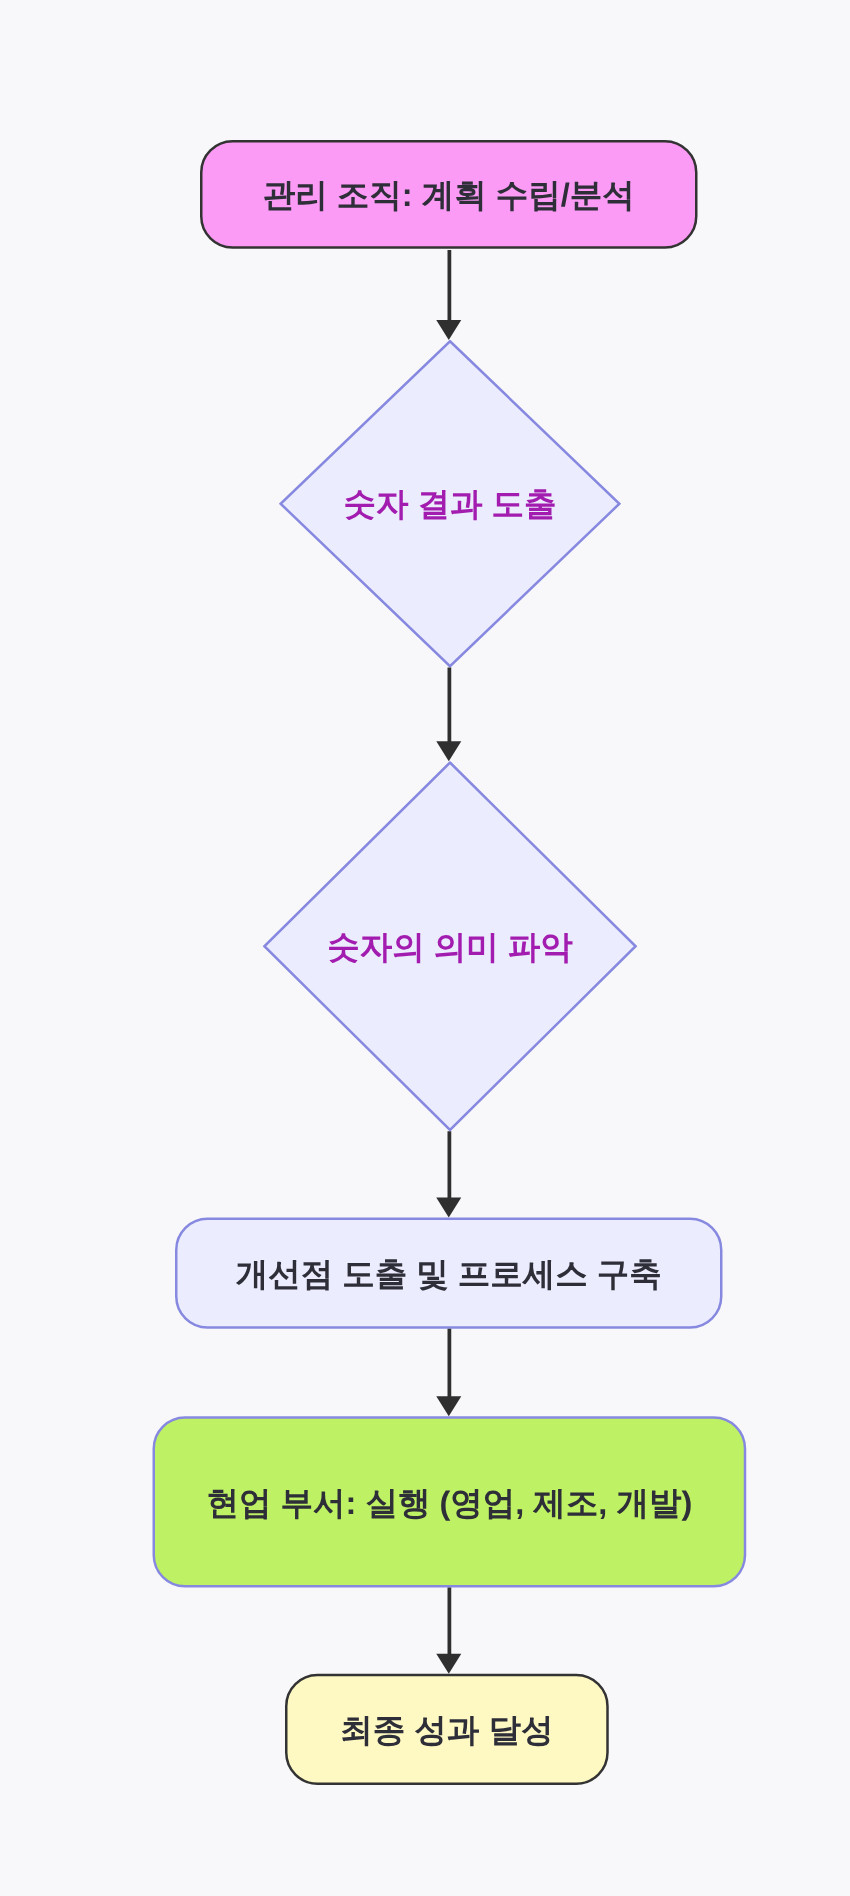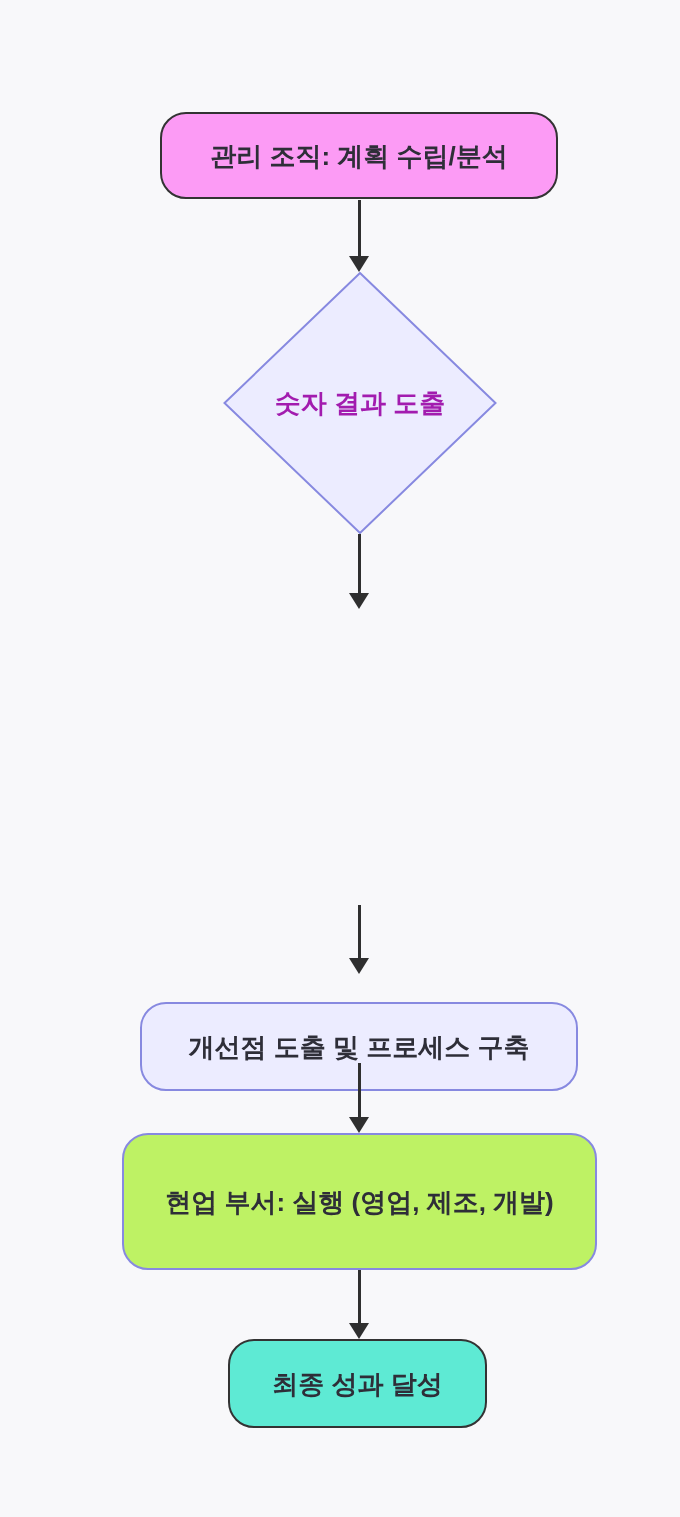--- a/index.html
+++ b/index.html
@@ -86,29 +86,35 @@
   <div class="diamond-wrap" id="diamond-numeric">
     <svg width="274" height="262" viewBox="0 0 274 262">
       <polygon points="137,1 272.5,131 137,261 1.5,131" stroke-width="2" fill="#ececff" stroke="#8789e0"></polygon>
     </svg>
     <div class="diamond-label">숫자 결과 도출</div>
   </div>
 
   <div class="edge-line" id="edge-2-line" style="background-color: rgb(47, 47, 47);"></div>
   <div class="edge-head" id="edge-2-head" style="border-top-color: rgb(47, 47, 47);"></div>
 
+  <div class="diamond-wrap" id="diamond-meaning">
+    <svg width="300" height="296" viewBox="0 0 300 296">
+      <polygon points="150,1 298.5,148 150,295 1.5,148" stroke-width="2" fill="#ececff" stroke="#8789e0"></polygon>
+    </svg>
+    <div class="diamond-label">숫자의 의미 파악</div>
+  </div>
 
   <div class="edge-line" id="edge-3-line" style="background-color: rgb(47, 47, 47);"></div>
   <div class="edge-head" id="edge-3-head" style="border-top-color: rgb(47, 47, 47);"></div>
 
-  <div class="node" id="node-improvement" style="background-color: rgb(236, 236, 255); border-color: rgb(135, 137, 224); margin-top: 28px;">개선점 도출 및 프로세스 구축</div>
+  <div class="node" id="node-improvement" style="background-color: rgb(236, 236, 255); border-color: rgb(135, 137, 224);">개선점 도출 및 프로세스 구축</div>
 
   <div class="edge-line" id="edge-4-line" style="background-color: rgb(47, 47, 47);"></div>
   <div class="edge-head" id="edge-4-head" style="border-top-color: rgb(47, 47, 47);"></div>
 
   <div class="node" id="node-execution" style="background-color: #bef264; border-color: rgb(135, 137, 224);">현업 부서: 실행 (영업, 제조, 개발)</div>
 
   <div class="edge-line" id="edge-5-line" style="background-color: rgb(47, 47, 47);"></div>
   <div class="edge-head" id="edge-5-head" style="border-top-color: rgb(47, 47, 47);"></div>
 
-  <div class="node" id="node-final" style="background-color: #5eead4; border-color: rgb(51, 51, 51);">최종 성과 달성</div>
+  <div class="node" id="node-final" style="background-color: #fef9c3; border-color: rgb(51, 51, 51);">최종 성과 달성</div>
 
 </div>
 
 </body></html>

